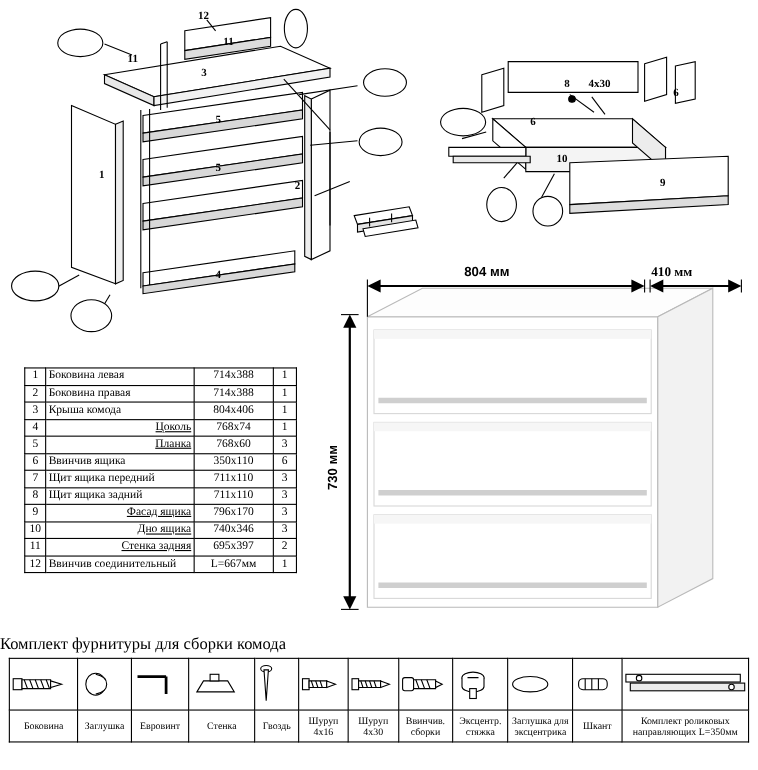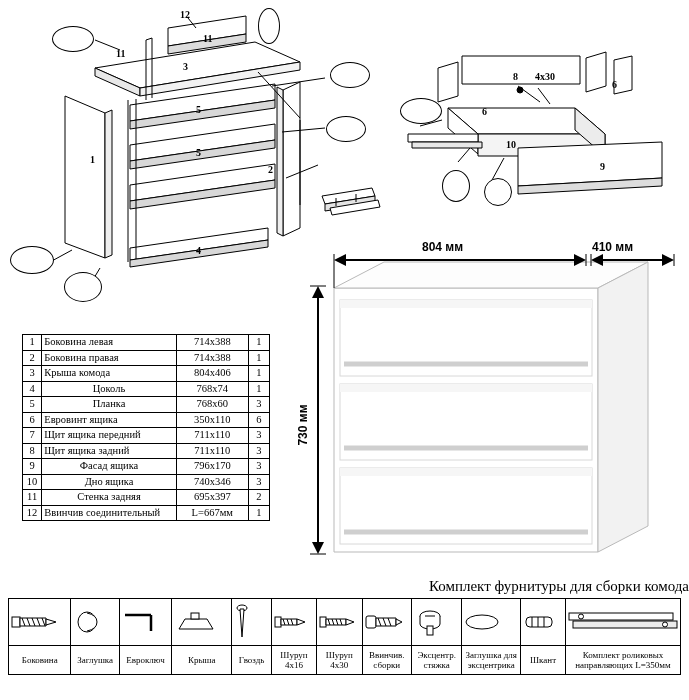--- a/index.html
+++ b/index.html
@@ -52,30 +52,30 @@
   }
   .parts-table td {
     border: 1px solid #000;
     padding: 0 2px;
     height: 14.5px;
     line-height: 14.5px;
     white-space: nowrap;
   }
   .parts-table td.num  { width: 14px; text-align: center; }
   .parts-table td.name { width: 128px; text-align: left; }
-  .parts-table td.name.ind { text-align: center; }
+  .parts-table td.name.ind { text-align: right; text-decoration: underline; }
   .parts-table td.dim  { width: 66px; text-align: center; }
   .parts-table td.qty  { width: 16px; text-align: center; }
 
   
   .hw-title {
     position: absolute;
     left: 0; top: 578px;
     width: 689px;
-    text-align: right;
+    text-align: left;
     font-family: "Liberation Serif", serif;
     font-size: 15px;
   }
   .hw-table {
     position: absolute;
     left: 8px;
     top: 598px;
     width: 673px;
     border-collapse: collapse;
     font-family: "Liberation Serif", serif;
@@ -266,21 +266,21 @@
           <td class="qty">1</td>
         </tr>
       <tr>
           <td class="num">5</td>
           <td class="name ind">Планка</td>
           <td class="dim">768х60</td>
           <td class="qty">3</td>
         </tr>
       <tr>
           <td class="num">6</td>
-          <td class="name">Евровинт ящика</td>
+          <td class="name">Ввинчив ящика</td>
           <td class="dim">350х110</td>
           <td class="qty">6</td>
         </tr>
       <tr>
           <td class="num">7</td>
           <td class="name">Щит ящика передний</td>
           <td class="dim">711х110</td>
           <td class="qty">3</td>
         </tr>
       <tr>
@@ -358,21 +358,21 @@
       <g stroke="#000" stroke-width="1">
         <line x1="34" y1="14" x2="34" y2="48"></line>
         <line x1="286" y1="14" x2="286" y2="26"></line>
         <line x1="291" y1="14" x2="291" y2="26"></line>
         <line x1="374" y1="14" x2="374" y2="26"></line>
         <line x1="10" y1="46" x2="26" y2="46"></line>
         <line x1="10" y1="314" x2="26" y2="314"></line>
       </g>
     </svg>
     <div class="dim-text" style="left:122px;top:0px;">804 мм</div>
-    <div class="dim-text" style="left:292px;top:0px;">410 мм</div>
+    <div class="dim-text" style="left:292px;top:0px;font-family:Liberation Serif, serif;">410 мм</div>
     <div class="dim-text" style="left:-18px;top:178px;transform:rotate(-90deg);transform-origin:center;">730 мм</div>
   </div>
 
   <div class="hw-title">Комплект фурнитуры для сборки комода</div>
 
   <table class="hw-table">
     <tbody>
       <tr class="icons">
         <td style="width:62px;">
           <span>
@@ -501,22 +501,22 @@
                   <circle cx="14" cy="7.5" r="2.5"></circle>
                   <circle cx="98" cy="15.5" r="2.5"></circle>
                 </g>
               </svg>
           </span>
         </td>
       </tr>
       <tr class="names">
         <td>Боковина</td>
         <td>Заглушка</td>
-        <td>Евроключ</td>
-        <td>Крыша</td>
+        <td>Евровинт</td>
+        <td>Стенка</td>
         <td>Гвоздь</td>
         <td>Шуруп 4х16</td>
         <td>Шуруп 4х30</td>
         <td>Ввинчив. сборки</td>
         <td>Эксцентр. стяжка</td>
         <td>Заглушка для эксцентрика</td>
         <td>Шкант</td>
         <td>Комплект роликовых направляющих L=350мм</td>
       </tr>
     </tbody>

